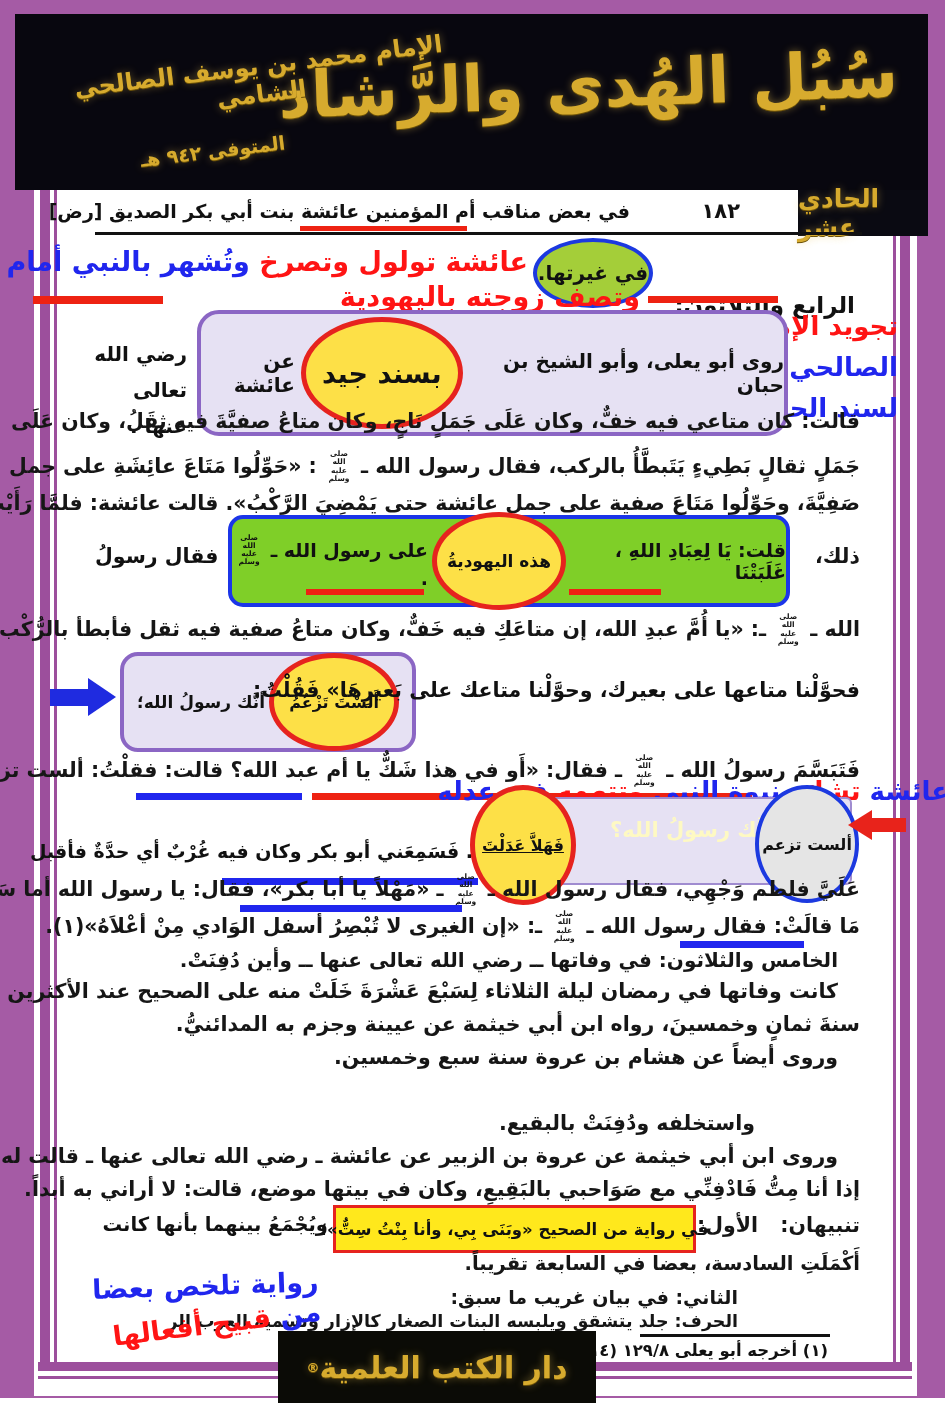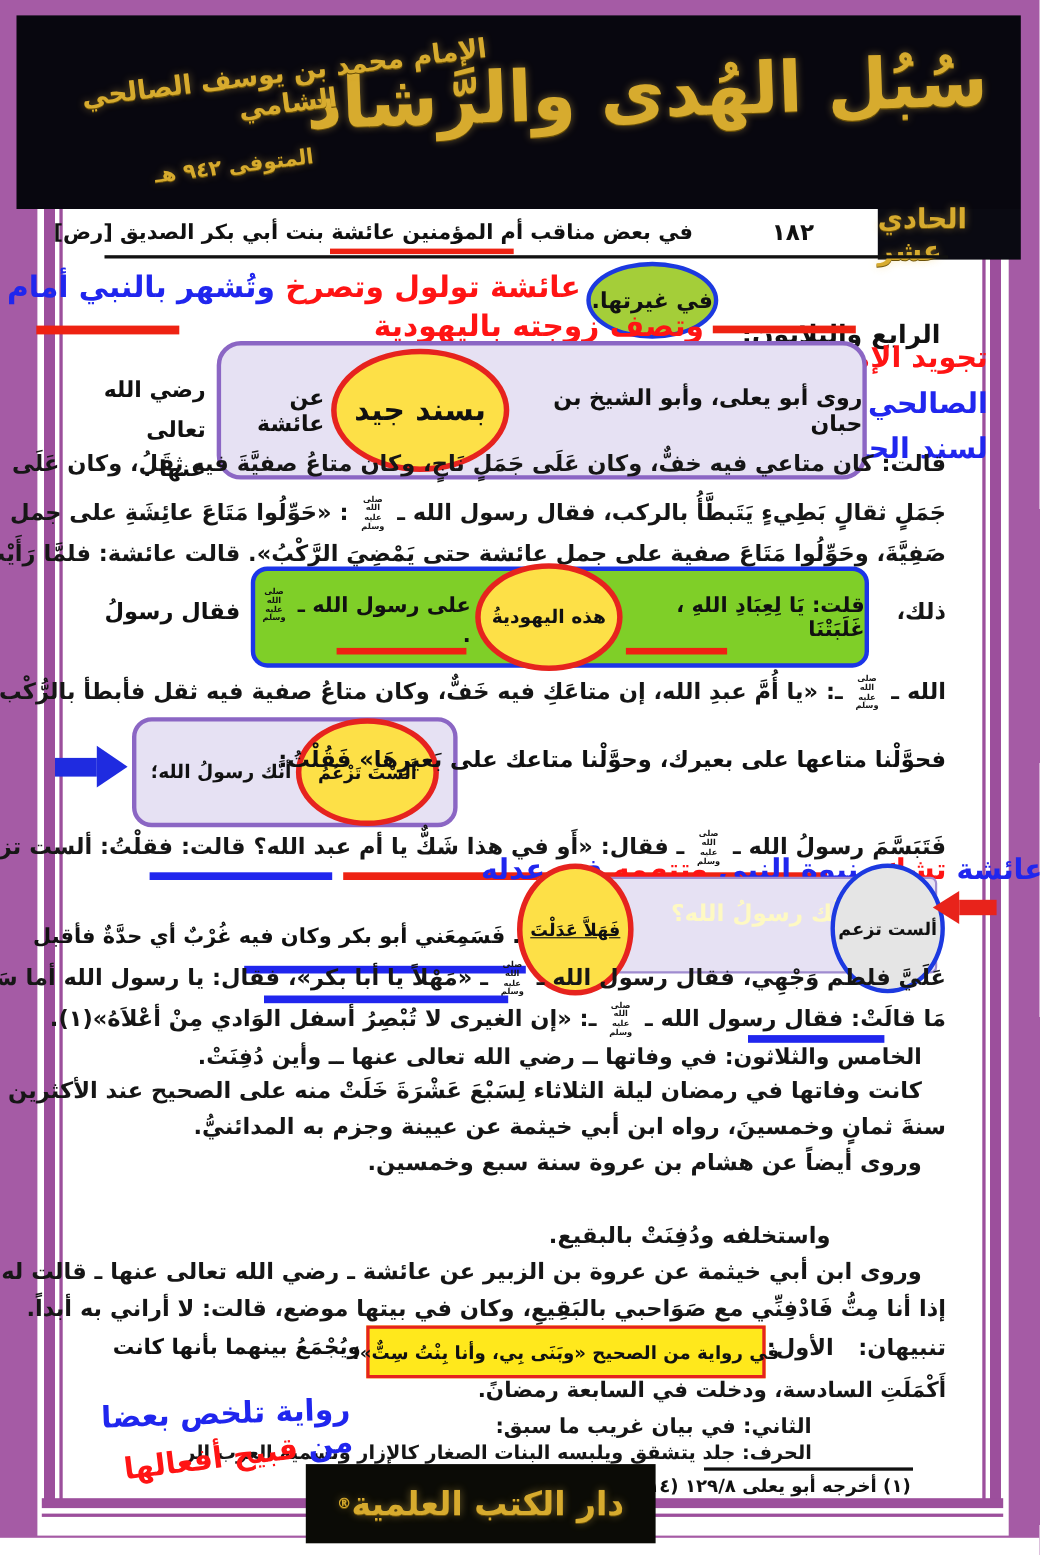--- a/index.html
+++ b/index.html
@@ -196,21 +196,21 @@
   <div class="line indent" style="top:1144px;">وروى ابن أبي خيثمة عن عروة بن الزبير عن عائشة ـ رضي الله تعالى عنها ـ قالت له:</div>
   <div class="line" style="top:1177px;">إذا أنا مِتُّ فَادْفِنِّي مع صَوَاحبي بالبَقِيعِ، وكان في بيتها موضع، قالت: لا أراني به أبداً.</div>
 
   <div class="line" style="top:1213px;">تنبيهان:</div>
   <div class="line" style="right:187px;top:1213px;">الأول:</div>
   <div class="abs" style="left:333px;top:1205px;width:357px;height:42px;background:#ffe81c;border:3px solid #e6231e;display:flex;align-items:center;justify-content:center;">
     <span class="boxtext" style="font-size:16.5px;white-space:nowrap;">في رواية من الصحيح «وبَنَى بِي، وأنا بِنْتُ سِتٌّ»؛</span>
   </div>
   <div class="abs" style="right:617px;top:1213px;direction:rtl;white-space:nowrap;font-weight:bold;font-size:19.5px;color:#111;">ويُجْمَعُ بينهما بأنها كانت</div>
 
-  <div class="line" style="top:1252px;font-size:19.5px;">أَكْمَلَتِ السادسة، ودخلت في السابعة رمضانً.</div>
+  <div class="line" style="top:1252px;font-size:19.5px;">أَكْمَلَتِ السادسة، بعضا في السابعة تقريباً.</div>
   <div class="line" style="right:207px;top:1286px;font-size:19px;">الثاني: في بيان غريب ما سبق:</div>
   <div class="line" style="right:207px;top:1311px;font-size:17.5px;">الحرف: جلد يتشقق ويلبسه البنات الصغار كالإزار وتسميه العرب الر</div>
 
   <div class="note nblue" style="left:92px;top:1270px;transform:rotate(-2deg);">رواية تلخص بعضا</div>
   <div class="note" style="left:112px;top:1308px;transform:rotate(-7deg);">
     <span class="nblue">من</span>
     <span class="nred">قبيح أفعالها</span>
   </div>
 
   <div class="sep"></div>

